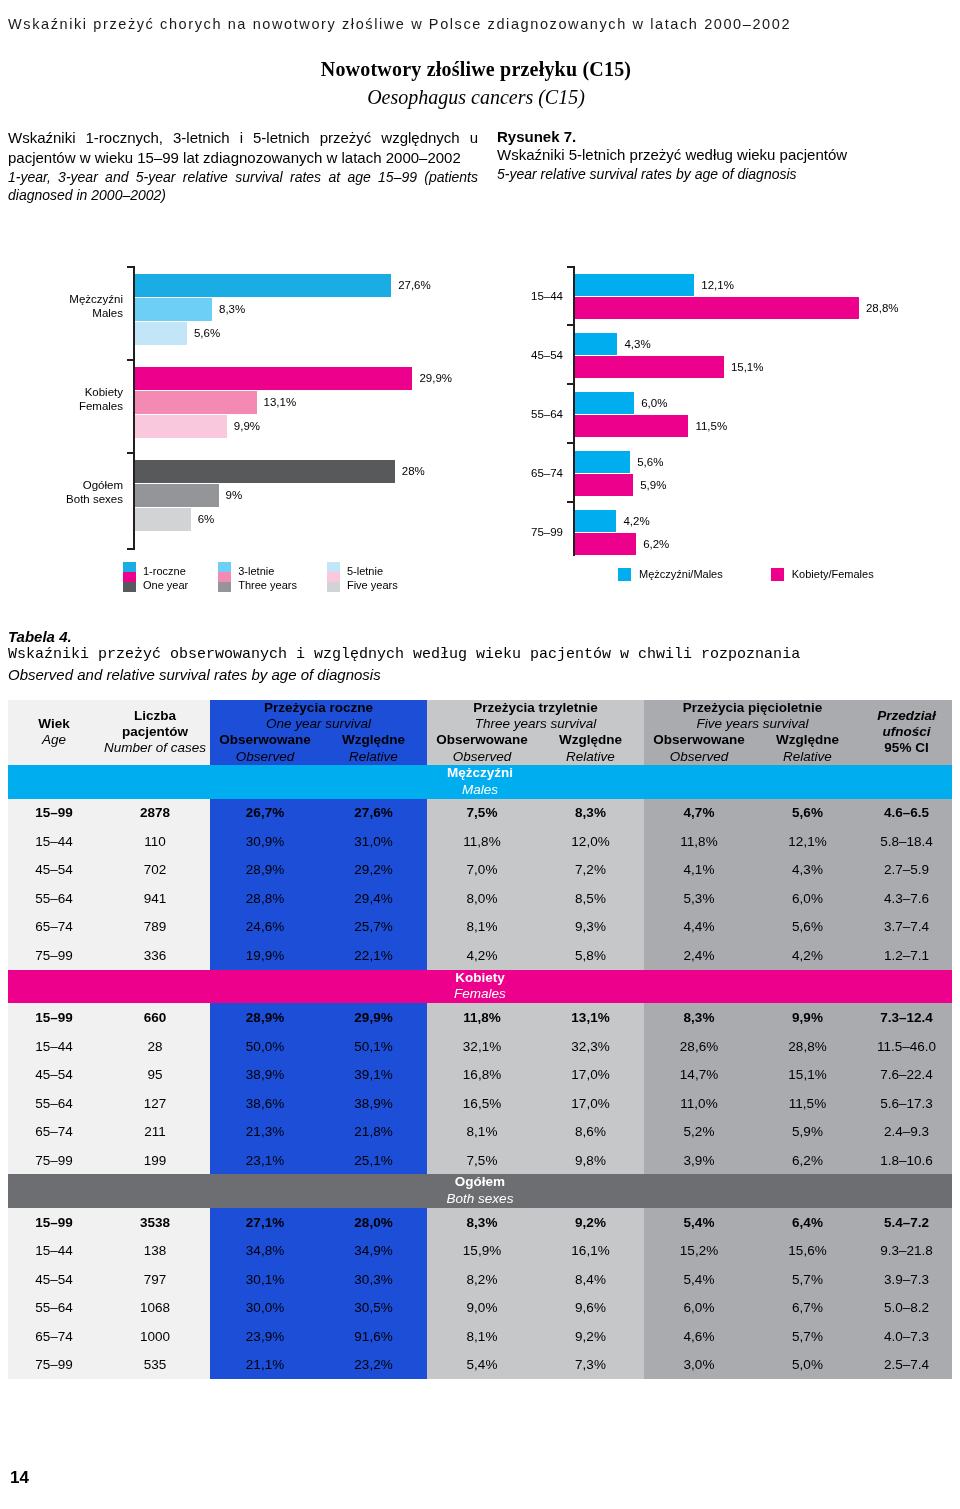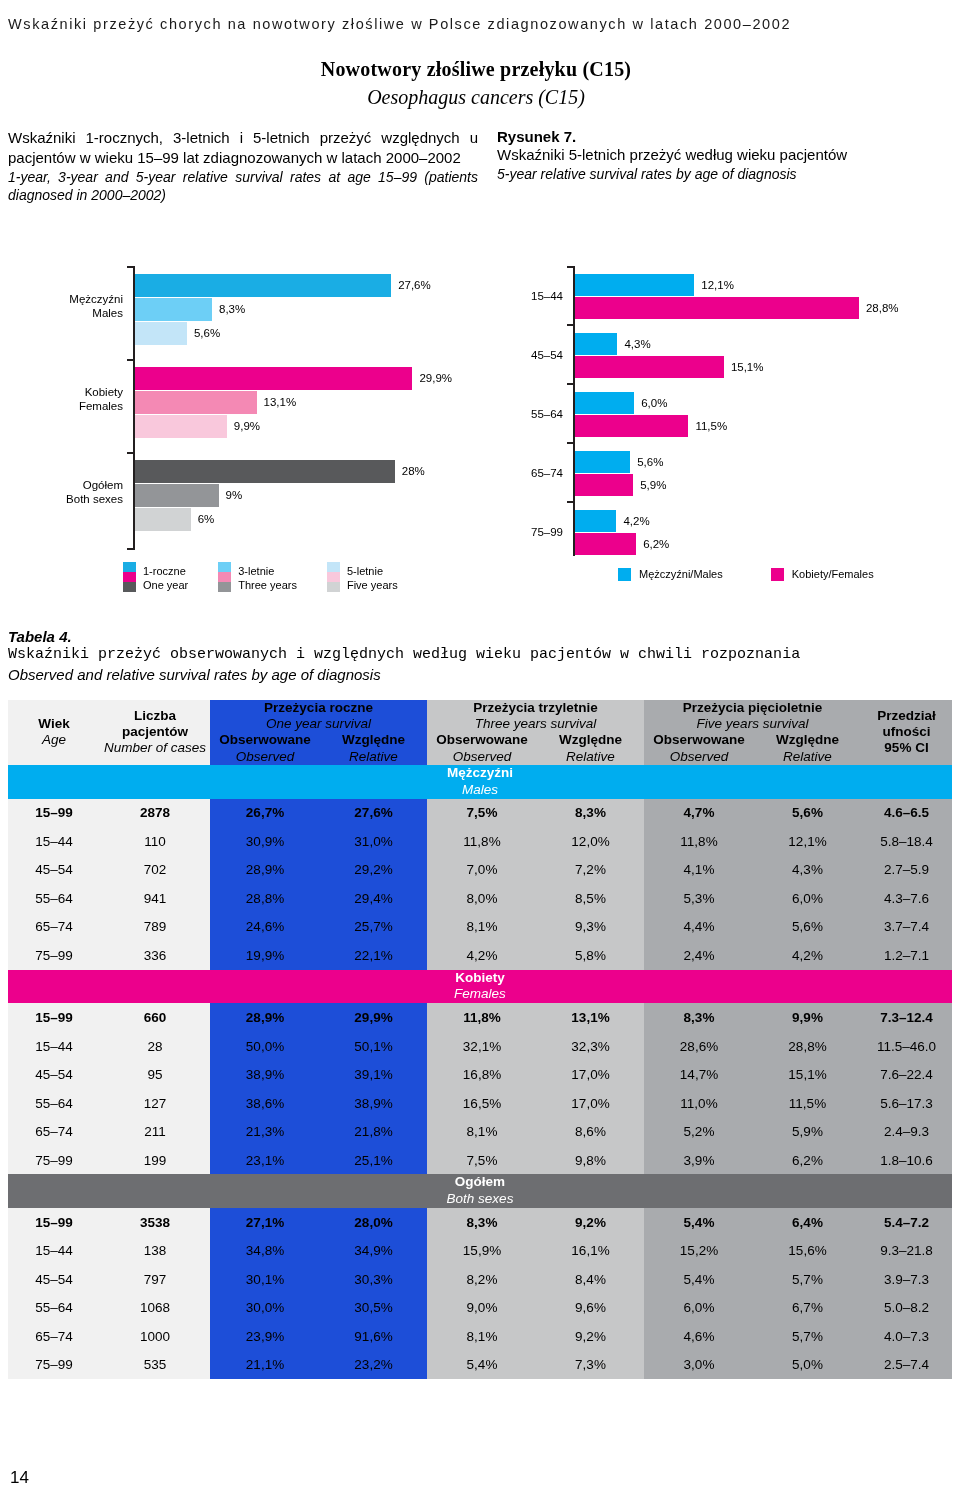--- a/index.html
+++ b/index.html
@@ -153,21 +153,21 @@
   .band-male  { background: #00ADEF; }
   .band-female{ background: #EC008C; }
   .band-both  { background: #6D6E71; }
 
   #data-table tbody td { height: 28.5px; font-size: 13.5px; }
   tr.total td { font-weight: bold; }
 
   .page-num {
     position: absolute;
     left: 10px; top: 1468px;
-    font-size: 17px; font-weight: normal;
+    font-size: 17px; font-weight: bold;
   }
 </style>
 </head>
 <body>
 
 <div class="runhead">Wskaźniki przeżyć chorych na nowotwory złośliwe w Polsce zdiagnozowanych w latach 2000–2002</div>
 
 <div class="sect-title">
   <div class="pl">Nowotwory złośliwe przełyku (C15)</div>
   <div class="en">Oesophagus cancers (C15)</div>
@@ -322,21 +322,21 @@
     <col style="width:91px">
   </colgroup>
   <thead>
       <tr>
         <th class="thead-cell g0" rowspan="2"><span>Wiek</span><span class="en">Age</span></th>
         <th class="thead-cell g0" rowspan="2"><span>Liczba pacjentów</span><span class="en">Number of cases</span></th>
         <th class="thead-cell g1" colspan="2"><span>Przeżycia roczne</span><span class="en">One year survival</span></th>
         <th class="thead-cell g2" colspan="2"><span>Przeżycia trzyletnie</span><span class="en">Three years survival</span></th>
         <th class="thead-cell g3" colspan="2"><span>Przeżycia pięcioletnie</span><span class="en">Five years survival</span></th>
         <th class="thead-cell g3" rowspan="2">
-          <span style="display: block;">Przedział ufności</span>
+          <span style="display: block; font-style: italic;">Przedział ufności</span>
           <span style="display: block;">95% CI</span>
         </th>
       </tr>
       <tr>
         <th class="thead-cell g1"><span>Obserwowane</span><span class="en">Observed</span></th>
         <th class="thead-cell g1"><span>Względne</span><span class="en">Relative</span></th>
         <th class="thead-cell g2"><span>Obserwowane</span><span class="en">Observed</span></th>
         <th class="thead-cell g2"><span>Względne</span><span class="en">Relative</span></th>
         <th class="thead-cell g3"><span>Obserwowane</span><span class="en">Observed</span></th>
         <th class="thead-cell g3"><span>Względne</span><span class="en">Relative</span></th>

